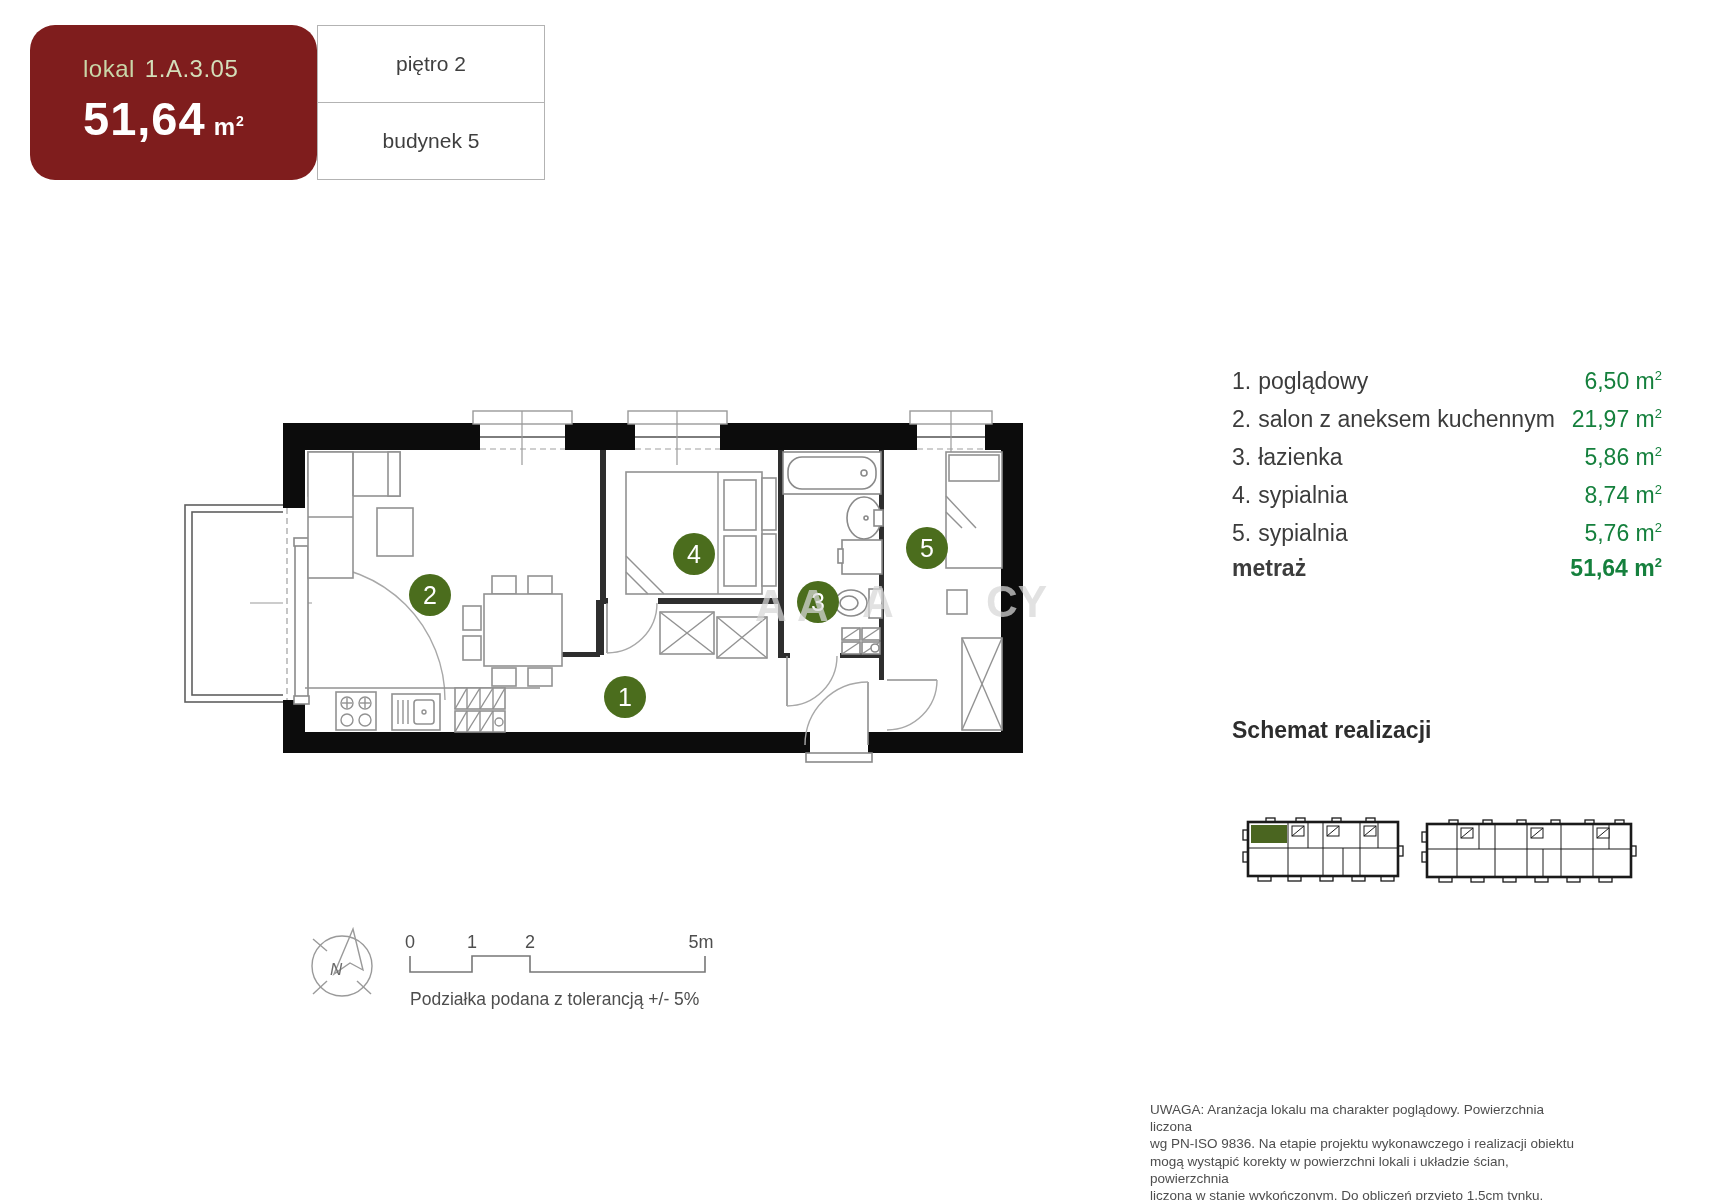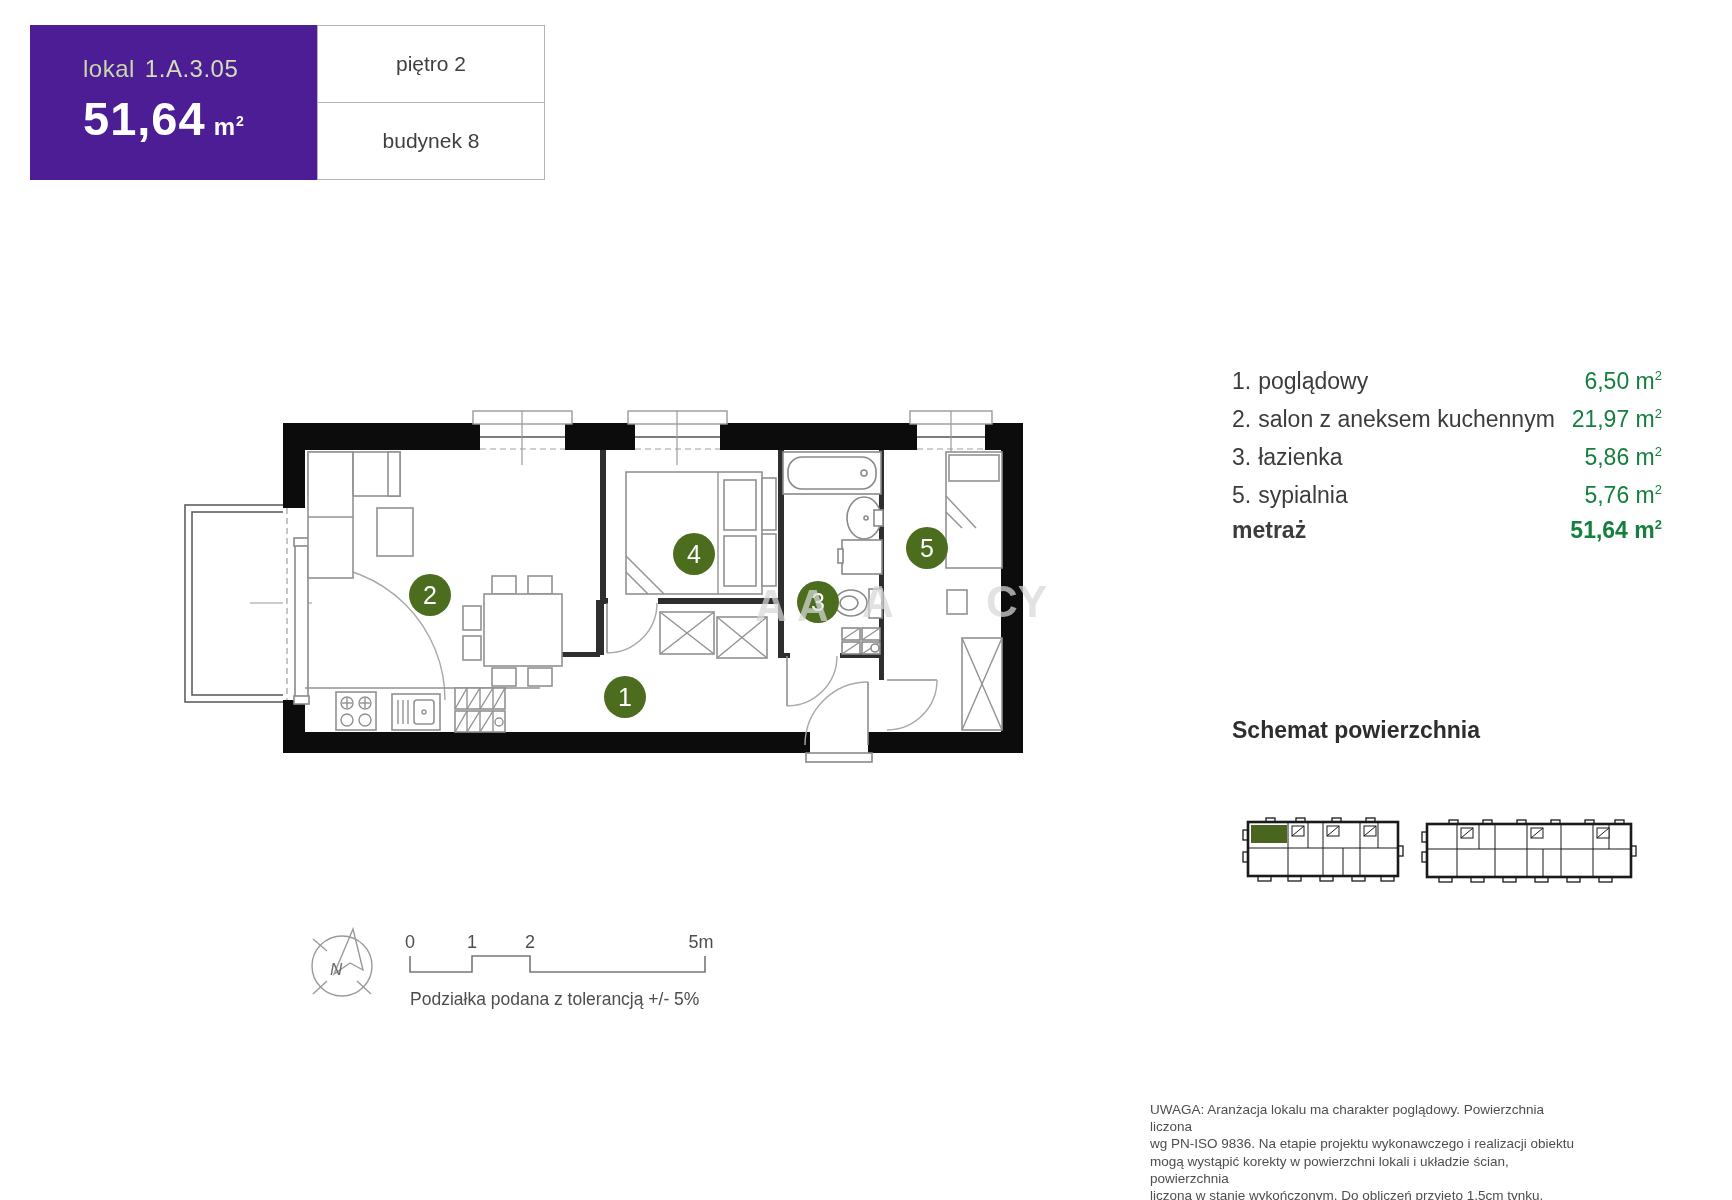--- a/index.html
+++ b/index.html
@@ -3,21 +3,21 @@
 <meta charset="utf-8">
 <style>
   html,body{margin:0;padding:0;background:#ffffff;}
   .page{
     position:relative;width:1732px;height:1200px;background:#fff;overflow:hidden;
     font-family:"Liberation Sans","DejaVu Sans",sans-serif;color:#3f3f3f;
   }
   
   .hdr-green{
     position:absolute;left:30px;top:25px;width:287px;height:155px;
-    background:#4c1d95;color:#fff;box-sizing:border-box;padding:30px 0 0 53px;
+    background:#7f1d1d;color:#fff;box-sizing:border-box;padding:30px 0 0 53px;border-radius:25px;
   }
   .hdr-lokal{font-size:24px;color:#c9d6a8;letter-spacing:.5px;}
   .hdr-lokal .code{margin-left:10px;color:#d4dfba;}
   .hdr-area{margin-top:8px;font-size:47px;font-weight:bold;color:#ffffff;letter-spacing:1px;}
   .hdr-area .unit{font-size:24px;font-weight:bold;margin-left:8px;}
   .hdr-area sup{font-size:14px;}
   .hdr-cells{
     position:absolute;left:317px;top:25px;width:228px;height:155px;
     box-sizing:border-box;border:1px solid #b3b3b3;background:#fff;
   }
@@ -70,47 +70,51 @@
   <div class="hdr-green">
     <div class="hdr-lokal">
       <span>lokal</span><span class="code">1.A.3.05</span>
     </div>
     <div class="hdr-area">
       <span>51,64</span><span class="unit"><span>m</span><sup>2</sup></span>
     </div>
   </div>
   <div class="hdr-cells">
     <div class="hdr-cell first">piętro 2</div>
-    <div class="hdr-cell">budynek 8</div>
+    <div class="hdr-cell">budynek 5</div>
   </div>
 
   <div class="legend">
     <div class="legend-row">
       <span class="lbl"><span class="n">1.</span><span>poglądowy</span></span>
       <span class="val"><span>6,50</span> <span>m</span><sup>2</sup></span>
     </div>
     <div class="legend-row">
       <span class="lbl"><span class="n">2.</span><span>salon z aneksem kuchennym</span></span>
       <span class="val"><span>21,97</span> <span>m</span><sup>2</sup></span>
     </div>
     <div class="legend-row">
       <span class="lbl"><span class="n">3.</span><span>łazienka</span></span>
       <span class="val"><span>5,86</span> <span>m</span><sup>2</sup></span>
     </div>
     <div class="legend-row">
+      <span class="lbl"><span class="n">4.</span><span>sypialnia</span></span>
+      <span class="val"><span>8,74</span> <span>m</span><sup>2</sup></span>
+    </div>
+    <div class="legend-row">
       <span class="lbl"><span class="n">5.</span><span>sypialnia</span></span>
       <span class="val"><span>5,76</span> <span>m</span><sup>2</sup></span>
     </div>
     <div class="legend-row total">
       <span class="lbl"><span>metraż</span></span>
       <span class="val"><span>51,64</span> <span>m</span><sup>2</sup></span>
     </div>
   </div>
 
-  <div class="schemat-title">Schemat powierzchnia</div>
+  <div class="schemat-title">Schemat realizacji</div>
 
   <div class="disclaimer">
     <div>UWAGA: Aranżacja lokalu ma charakter poglądowy. Powierzchnia liczona</div>
     <div>wg PN-ISO 9836. Na etapie projektu wykonawczego i realizacji obiektu</div>
     <div>mogą wystąpić korekty w powierzchni lokali i układzie ścian, powierzchnia</div>
     <div>liczona w stanie wykończonym. Do obliczeń przyjęto 1,5cm tynku.</div>
   </div>
 
   <svg class="overlay" width="1732" height="1200" viewBox="0 0 1732 1200">
 

